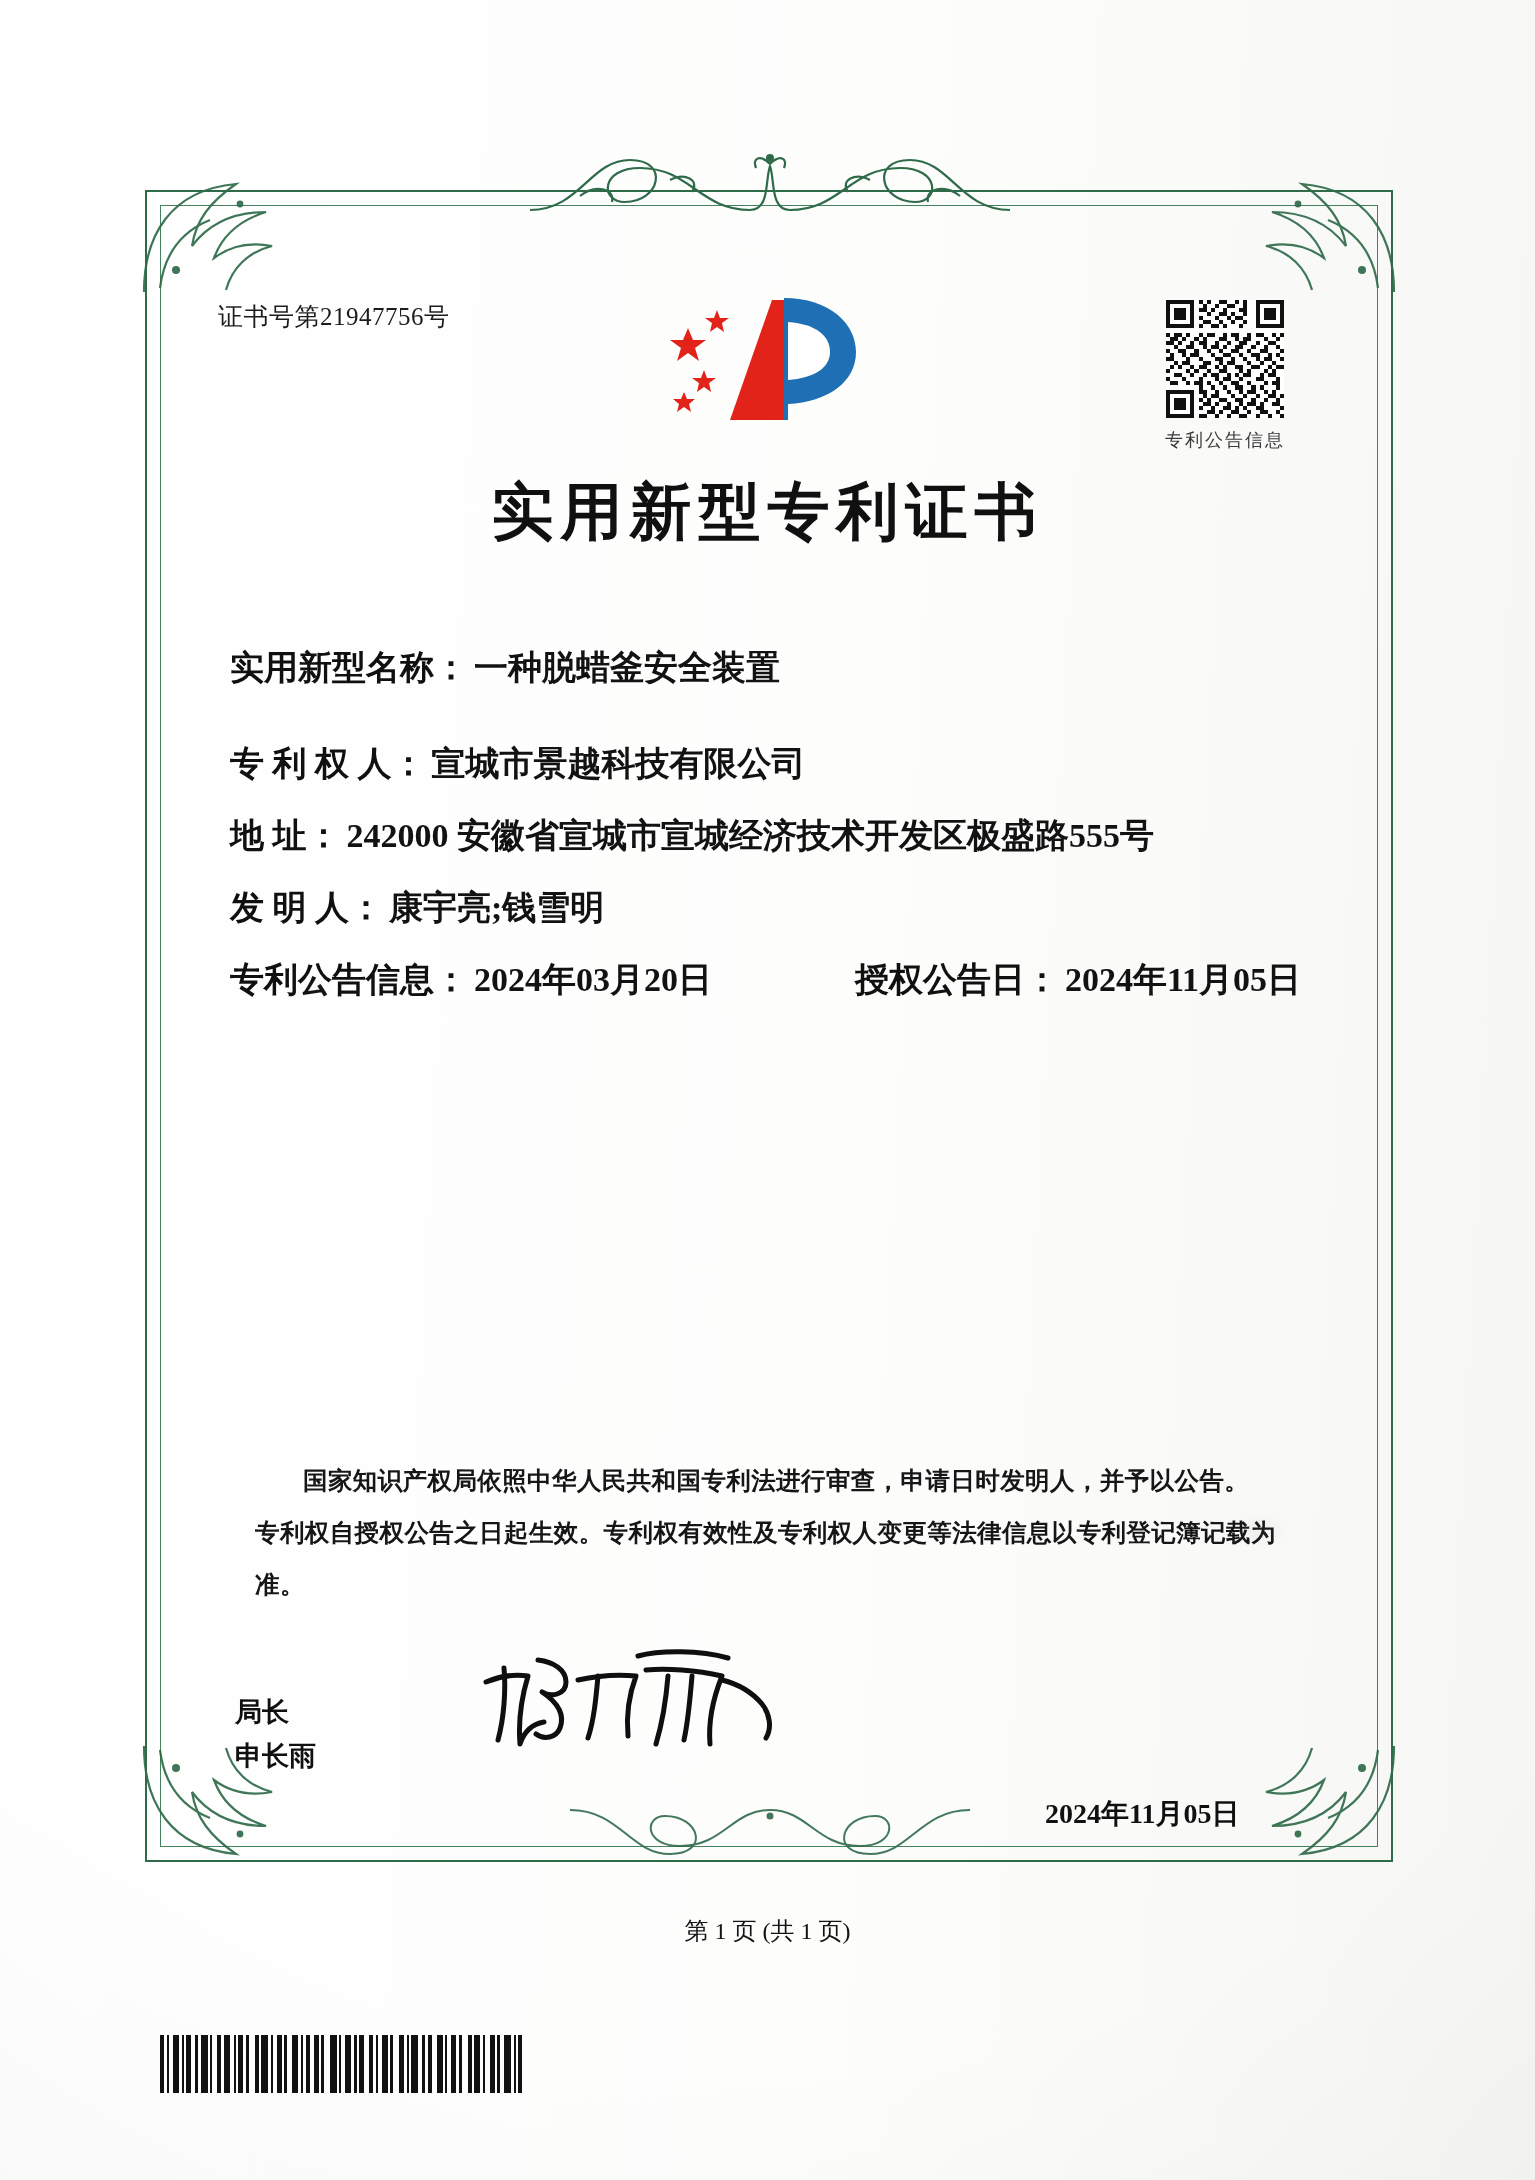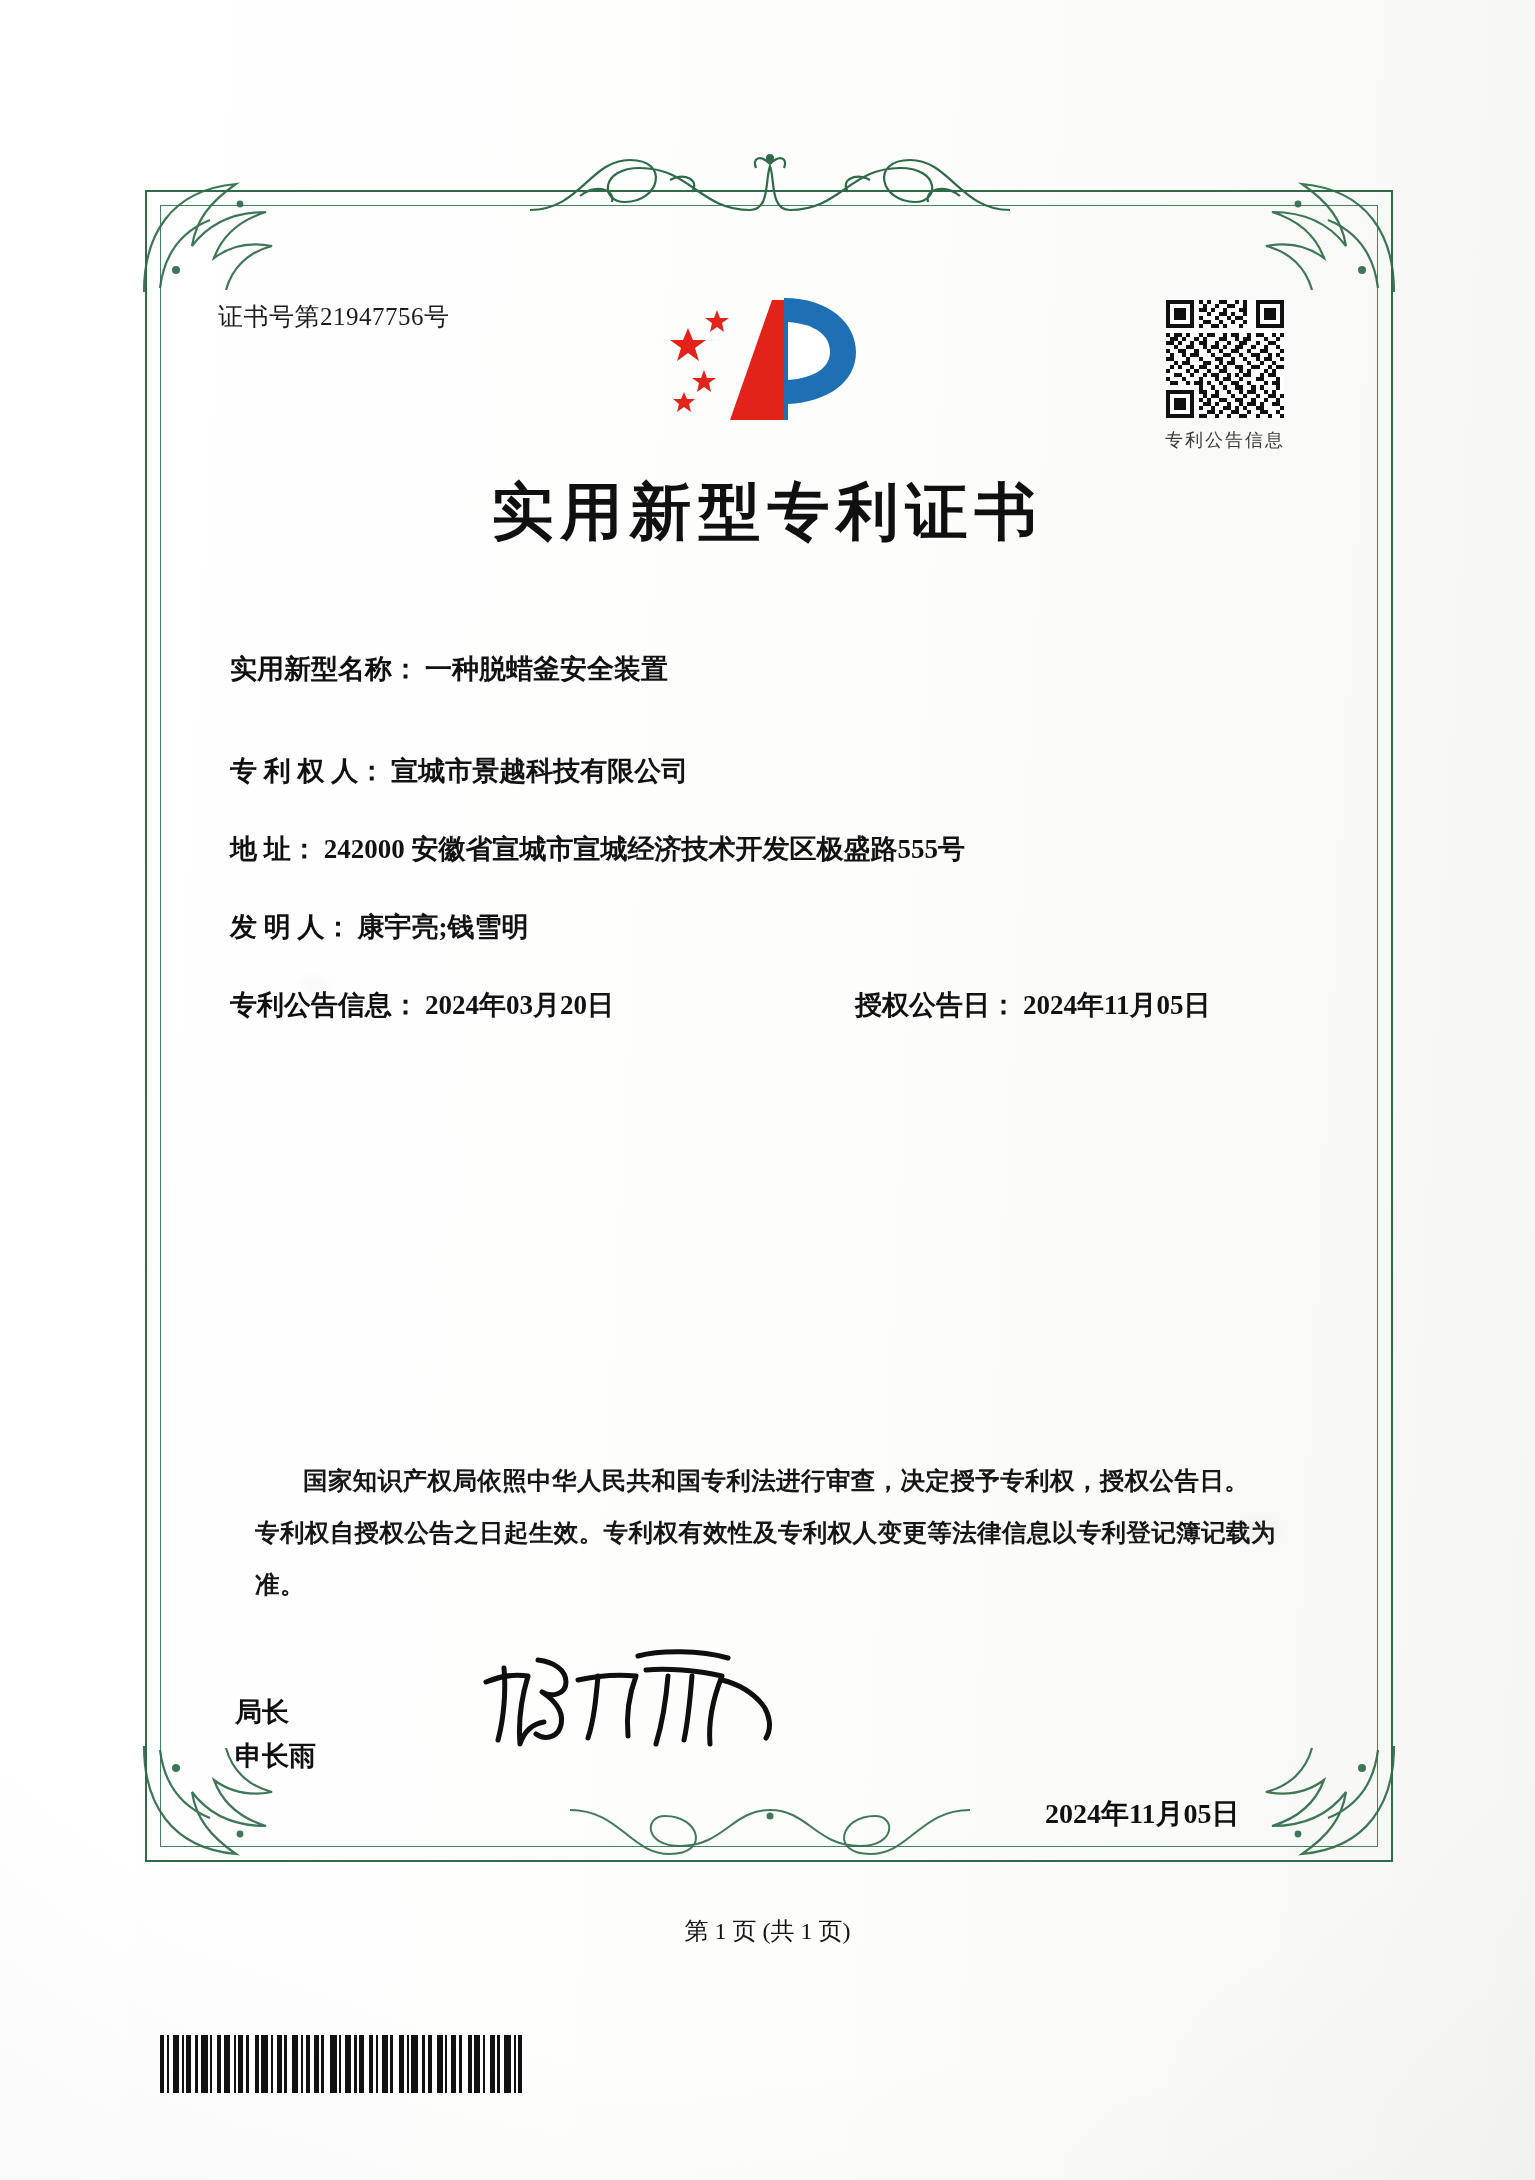--- a/index.html
+++ b/index.html
@@ -128,24 +128,23 @@
   }
 
   .fields {
     position: absolute;
     left: 230px; top: 645px;
     width: 1080px;
   }
   .field-row {
     position: relative;
     height: 72px;
-    font-size: 27px;
+    font-size: 34px;
     color: #151515;
     white-space: nowrap;
-    margin-top: 6px;
   }
   .field-row .lab {
     display: inline-block;
     font-weight: 600;
     color: #101010;
   }
   .field-row .val {
     display: inline-block;
     margin-left: 6px;
     font-weight: 600;
@@ -566,21 +565,21 @@
       <span class="lab">专利公告信息：</span><span class="val">2024年03月20日</span>
       <span class="right">
         <span class="lab">授权公告日：</span><span class="val">2024年11月05日</span>
       </span>
     </div>
 
 
   </div>
 
   <div class="legal">
-    <span class="indent">国家知识产权局依照中华人民共和国专利法进行审查，决定授予专利权，授权公告日。</span>
+    <span class="indent">国家知识产权局依照中华人民共和国专利法进行审查，申请日时发明人，并予以公告。</span>
     <span>专利权自授权公告之日起生效。专利权有效性及专利权人变更等法律信息以专利登记簿记载为准。</span>
   </div>
 
   <div class="director">
     <div>局长</div>
     <div>申长雨</div>
   </div>
 
   <div class="signature">
     <svg viewBox="0 0 330 130" fill="none" stroke="currentColor" stroke-width="5" stroke-linecap="round" stroke-linejoin="round">

